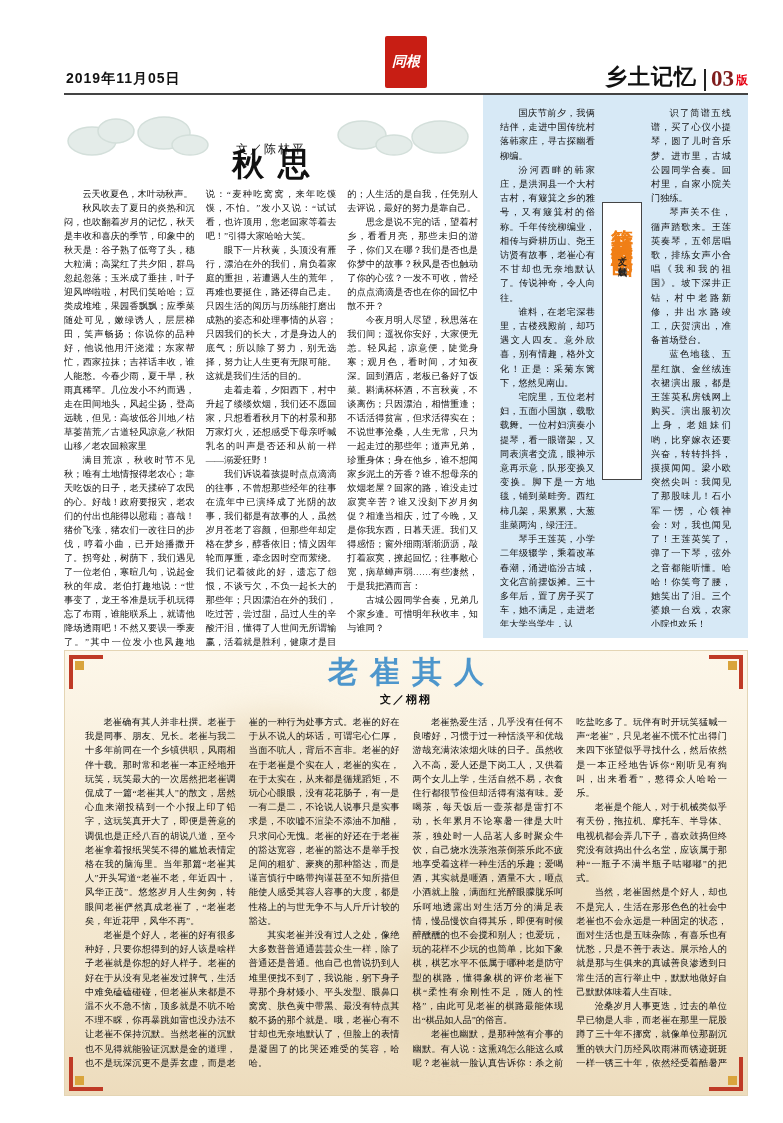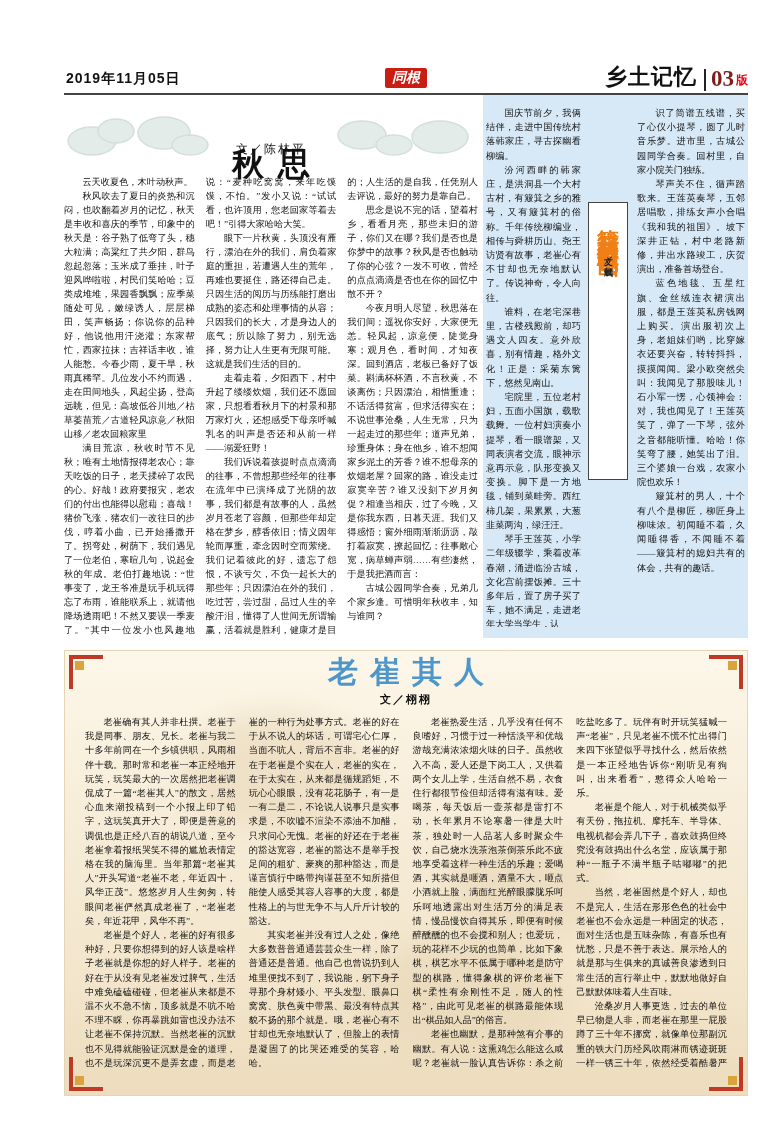--- a/index.html
+++ b/index.html
@@ -4,47 +4,47 @@
 <style>
   html,body{margin:0;padding:0;}
   body{width:783px;height:1123px;position:relative;background:#fff;
        font-family:"Liberation Sans",sans-serif;color:#111;overflow:hidden;}
 
   
   .header{position:absolute;left:64px;top:62px;width:684px;height:30px;}
   .hdr-date{position:absolute;left:2px;bottom:4px;font-size:14px;font-weight:bold;letter-spacing:1px;}
   .hdr-logo{position:absolute;left:50%;transform:translateX(-50%);bottom:4px;
             background:#c81e14;color:#fff;font-weight:bold;font-style:italic;
-            font-size:14px;line-height:18px;padding:1px 7px;border-radius:2px;
+            font-size:14px;line-height:18px;padding:17px 7px;border-radius:2px;
             font-family:"Liberation Serif",serif;}
   .hdr-right{position:absolute;right:0;bottom:0;display:flex;align-items:flex-end;}
   .hdr-section{font-size:22px;font-weight:900;letter-spacing:1px;}
   .hdr-bar{width:2px;height:22px;background:#222;margin:0 5px 1px 7px;}
   .hdr-pageno{font-size:23px;font-weight:900;color:#7f1d1d;font-family:"Liberation Serif",serif;}
   .hdr-pagesuffix{font-size:12px;font-weight:bold;color:#e60012;margin:0 0 3px 2px;}
   .hdr-rule{position:absolute;left:64px;top:93px;width:684px;height:0;border-top:2px solid #444;}
 
   
   .a1{position:absolute;left:64px;top:97px;width:414px;height:540px;}
   .a1-head{position:relative;height:68px;}
   .cloud{position:absolute;opacity:.9;}
   .a1-title{position:absolute;left:50%;top:2px;transform:translateX(-50%);
             font-family:"Liberation Serif",serif;font-size:32px;font-weight:900;
             letter-spacing:14px;padding-left:14px;white-space:nowrap;margin-top:44px;}
   .a1-byline{position:absolute;left:50%;top:44px;transform:translateX(-50%);
              font-size:12px;font-weight:normal;letter-spacing:2px;white-space:nowrap;}
-  .a1-body{margin-top:10px;height:462px;overflow:hidden;
+  .a1-body{margin-top:22px;height:462px;overflow:hidden;
            column-count:3;column-gap:11px;column-fill:auto;
            font-size:9.2px;line-height:14px;text-align:justify;
            font-family:"Liberation Serif",serif;}
   .a1-body p,.blue-col p,.a3-body p{margin:0;text-indent:2em;}
 
   
   .a2{position:absolute;left:483px;top:95px;width:265px;height:543px;
-      background:#d7e9f6;box-sizing:border-box;padding:11px 3px;display:flex;}
+      background:#d7e9f6;box-sizing:border-box;padding:11px 17px;display:flex;}
   .blue-col{font-size:9.2px;line-height:14.2px;text-align:justify;overflow:hidden;
             font-family:"Liberation Serif",serif;}
   .blue-col.left{flex:0 0 95px;}
   .blue-col.right{flex:1;margin-left:7px;}
   .a2-mid{flex:0 0 42px;margin-left:7px;position:relative;}
   .a2-titlebox{position:absolute;left:0;top:96px;width:40px;height:278px;
                background:#fff;border:1px solid #444;box-sizing:border-box;
                display:flex;flex-direction:column;align-items:center;justify-content:flex-start;
                padding-top:8px;}
   .a2-title{writing-mode:vertical-rl;text-orientation:upright;

